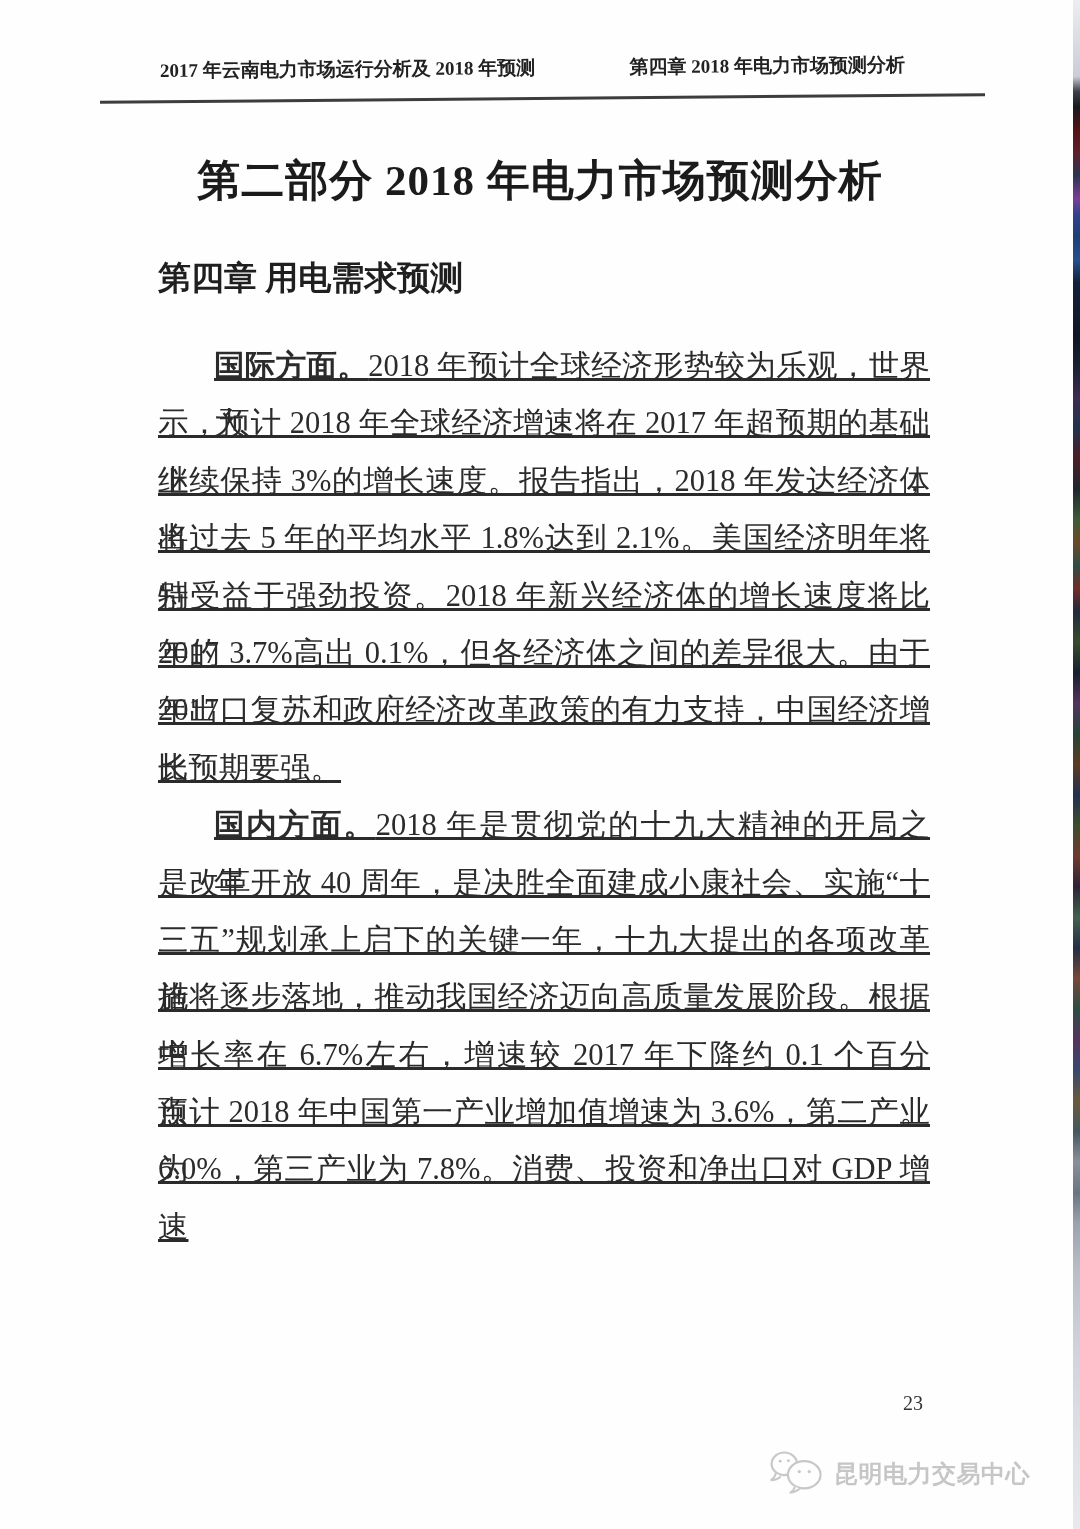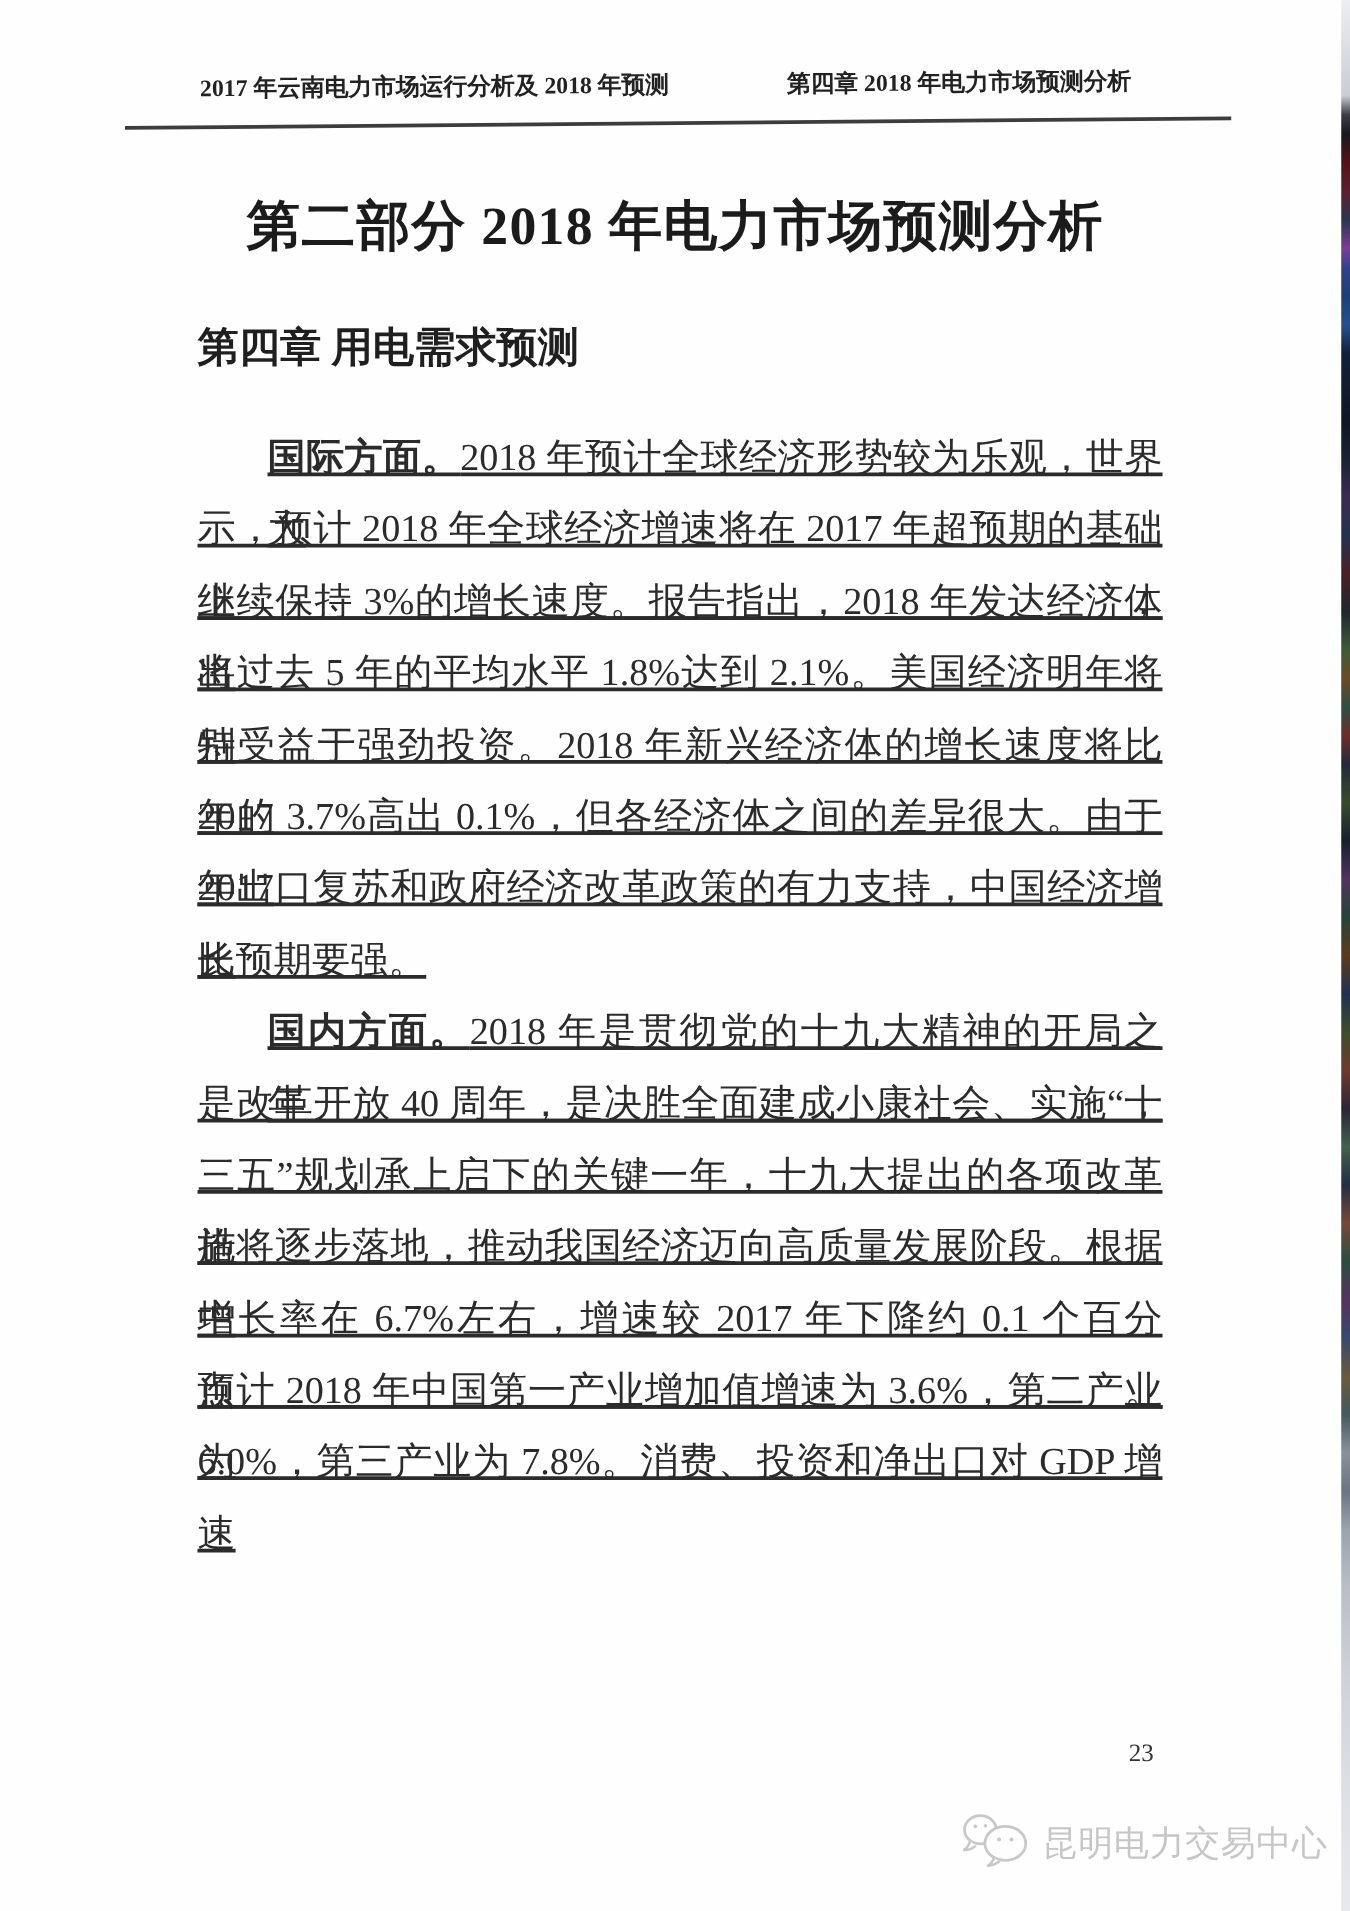--- a/index.html
+++ b/index.html
@@ -56,22 +56,22 @@
     top: 1392px; left: 903px;
     font-size: 20px; color: #333;
   }
   .watermark {
     position: absolute;
     top: 1448px; left: 768px;
     display: flex; align-items: center;
     color: #c6c6c6;
   }
   .watermark .wm-text {
-    font-size: 28px; margin-left: 8px; letter-spacing: 0.5px;
-    font-weight: normal;
+    font-size: 24px; margin-left: 8px; letter-spacing: 0.5px;
+    font-weight: bold;
   }
   .edge-artifact {
     position: absolute;
     top: 0; right: 0; width: 7px; height: 1529px;
     background: linear-gradient(to bottom,
       #eceef1 0%, #c9cdd4 5%, #3c3f45 6%, #17191f 7%, #521318 8.5%,
       #5e1f2e 10%, #2b3550 11.5%, #7b3e96 13%, #33408f 14%, #1d3f75 15.5%,
       #274f8e 17%, #10203c 18.5%, #131c30 20%, #0f1524 22%, #1a2233 24%,
       #3c2b52 26%, #23324e 28%, #4a1f27 30%, #20262e 32%, #3f5a3a 34%,
       #6b4a26 35.5%, #2f4d46 37%, #6e2d28 38.5%, #232a3c 40%, #374a2e 42%,

